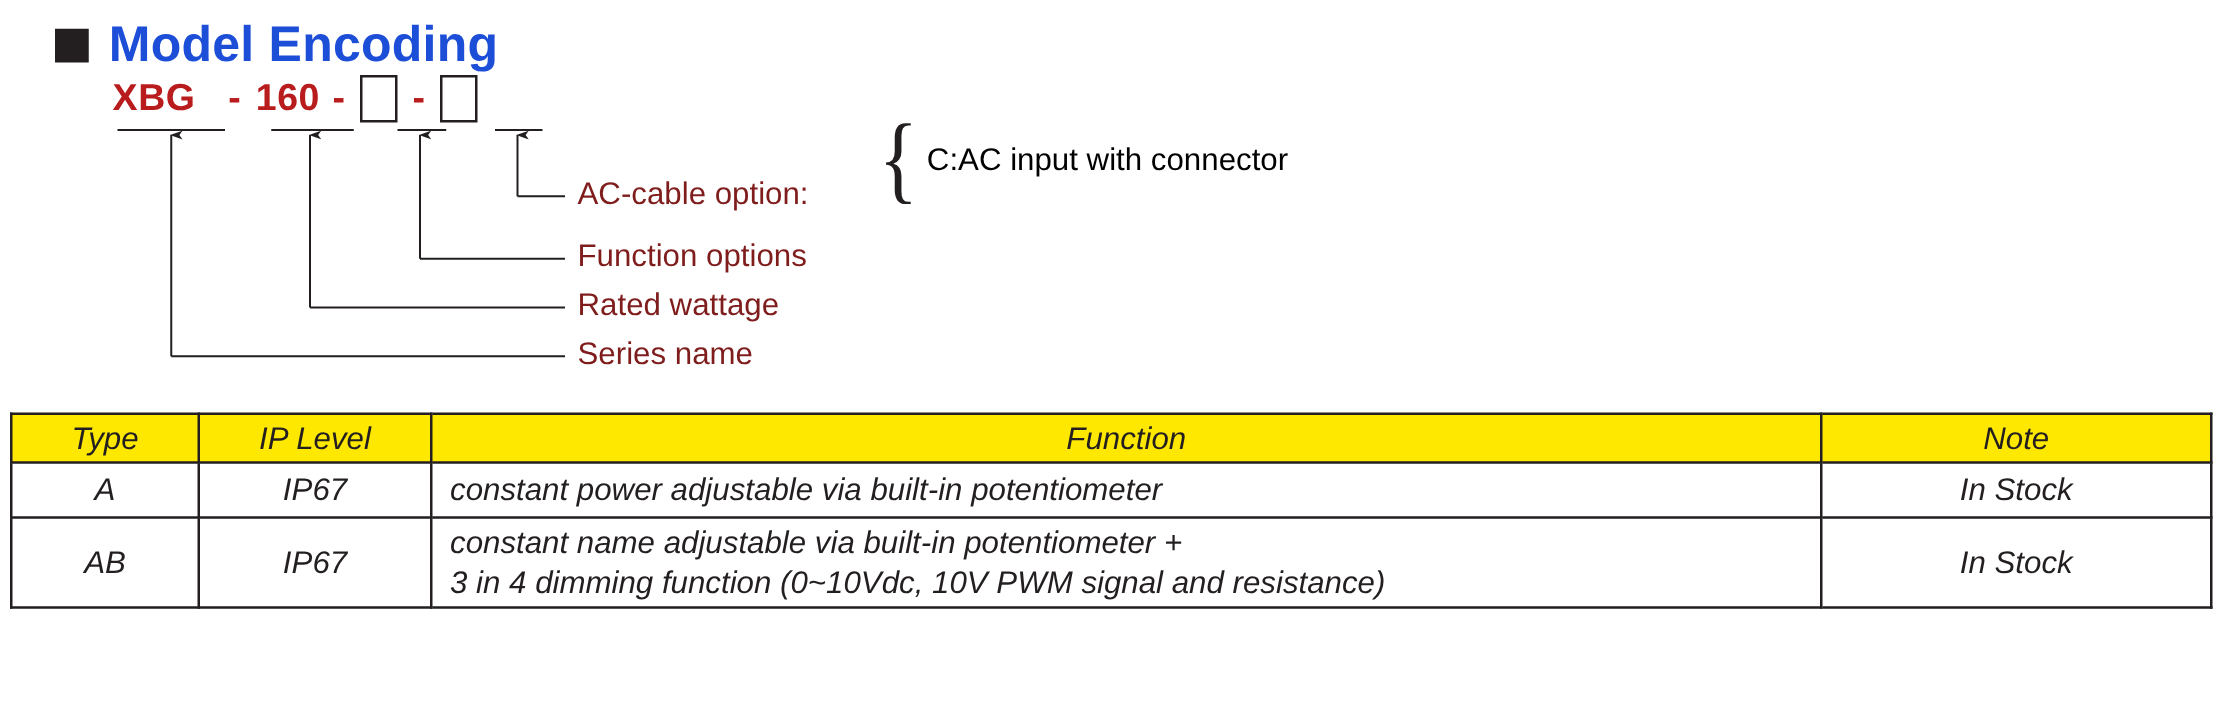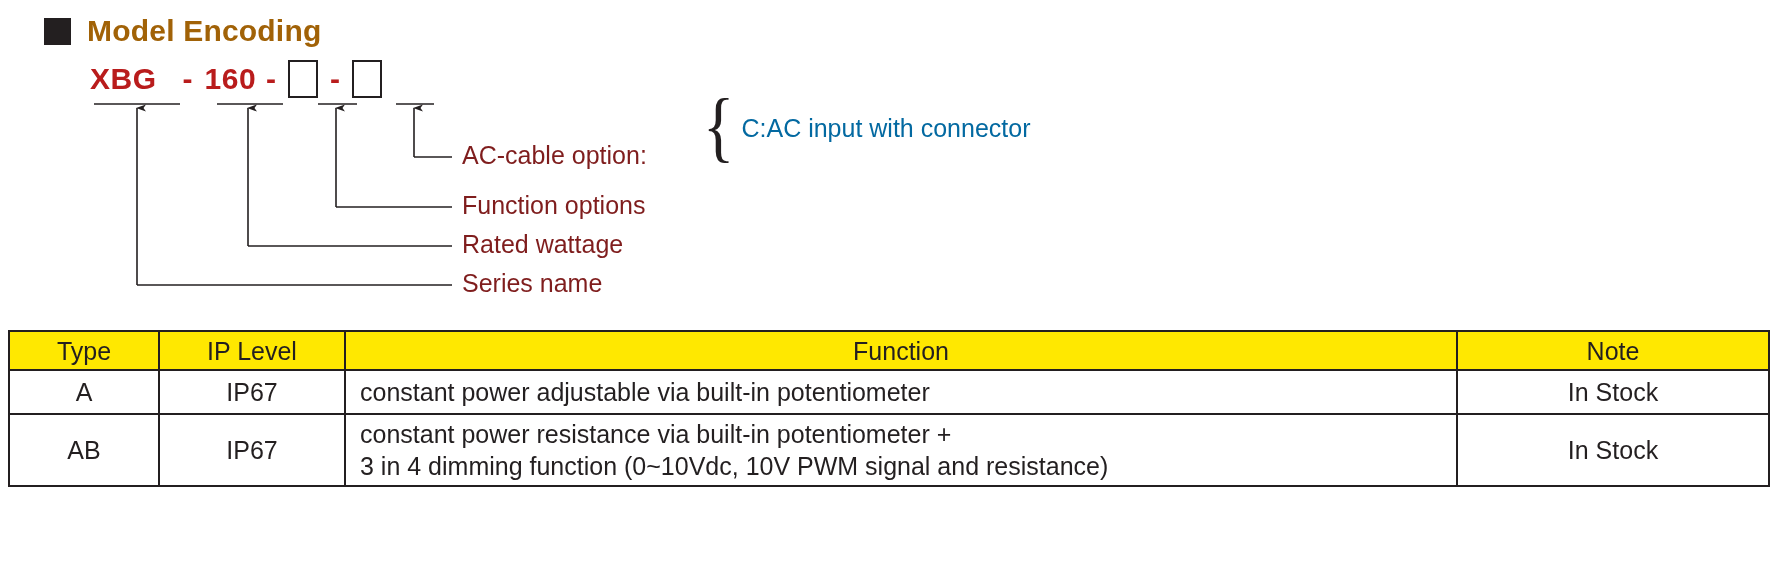--- a/index.html
+++ b/index.html
@@ -25,24 +25,24 @@
     align-items: center;
     gap: 16px;
   }
   #section-heading .bullet-square {
     width: 27px;
     height: 27px;
     background: #231f20;
     display: block;
   }
   #section-heading .heading-text {
-    font-size: 30px;
+    font-size: 40px;
     font-weight: bold;
     letter-spacing: 0.2px;
-    color: #a16207;
+    color: #1d4ed8;
     line-height: 1;
   }
 
   
   #model-code {
     position: absolute;
     left: 90px;
     top: 57px;
     display: flex;
     align-items: center;
@@ -108,21 +108,21 @@
     transform: translateY(-2px) scaleX(0.85);
     font-family: "Liberation Serif", serif;
   }
   #ac-options-group .brace-lines {
     display: flex;
     flex-direction: column;
     gap: 14px;
   }
   #ac-options-group .opt-line {
     font-size: 25px;
-    color: #0369a1;
+    color: #000000;
     white-space: nowrap;
     line-height: 1;
     display: flex;
     align-items: center;
   }
   .mini-square {
     display: inline-block;
     width: 17px;
     height: 17px;
     border: 2px solid #231f20;
@@ -135,20 +135,21 @@
   #spec-table-wrap {
     position: absolute;
     left: 8px;
     top: 330px;
     width: 1762px;
   }
   table#spec-table {
     border-collapse: collapse;
     width: 100%;
     table-layout: fixed;
+    font-style: italic;
   }
   table#spec-table th,
   table#spec-table td {
     border: 2px solid #231f20;
     font-weight: normal;
     font-size: 25px;
     color: #231f20;
     padding: 2px 8px;
     line-height: 1.28;
   }
@@ -254,20 +255,20 @@
         <td>IP67</td>
         <td class="fn-cell">
           <span class="fn-line">constant power adjustable via built-in potentiometer</span>
         </td>
         <td>In Stock</td>
       </tr>
       <tr class="row-ab">
         <td>AB</td>
         <td>IP67</td>
         <td class="fn-cell">
-          <span class="fn-line">constant power resistance via built-in potentiometer +</span>
+          <span class="fn-line">constant name adjustable via built-in potentiometer +</span>
           <span class="fn-line">3 in 4 dimming function (0~10Vdc, 10V PWM signal and resistance)</span>
         </td>
         <td>In Stock</td>
       </tr>
     </tbody>
   </table>
 </div>
 
 </body></html>

